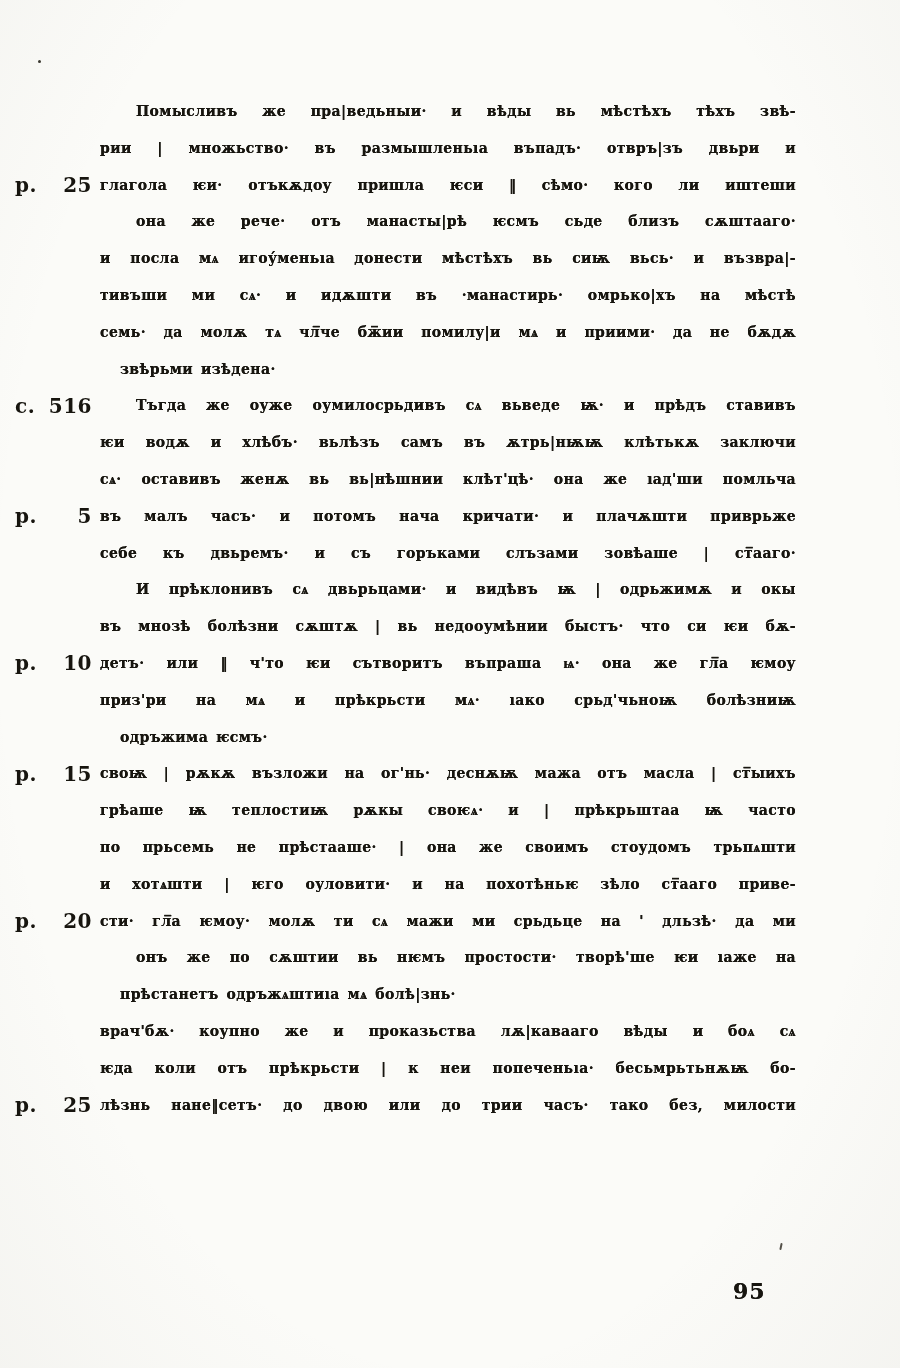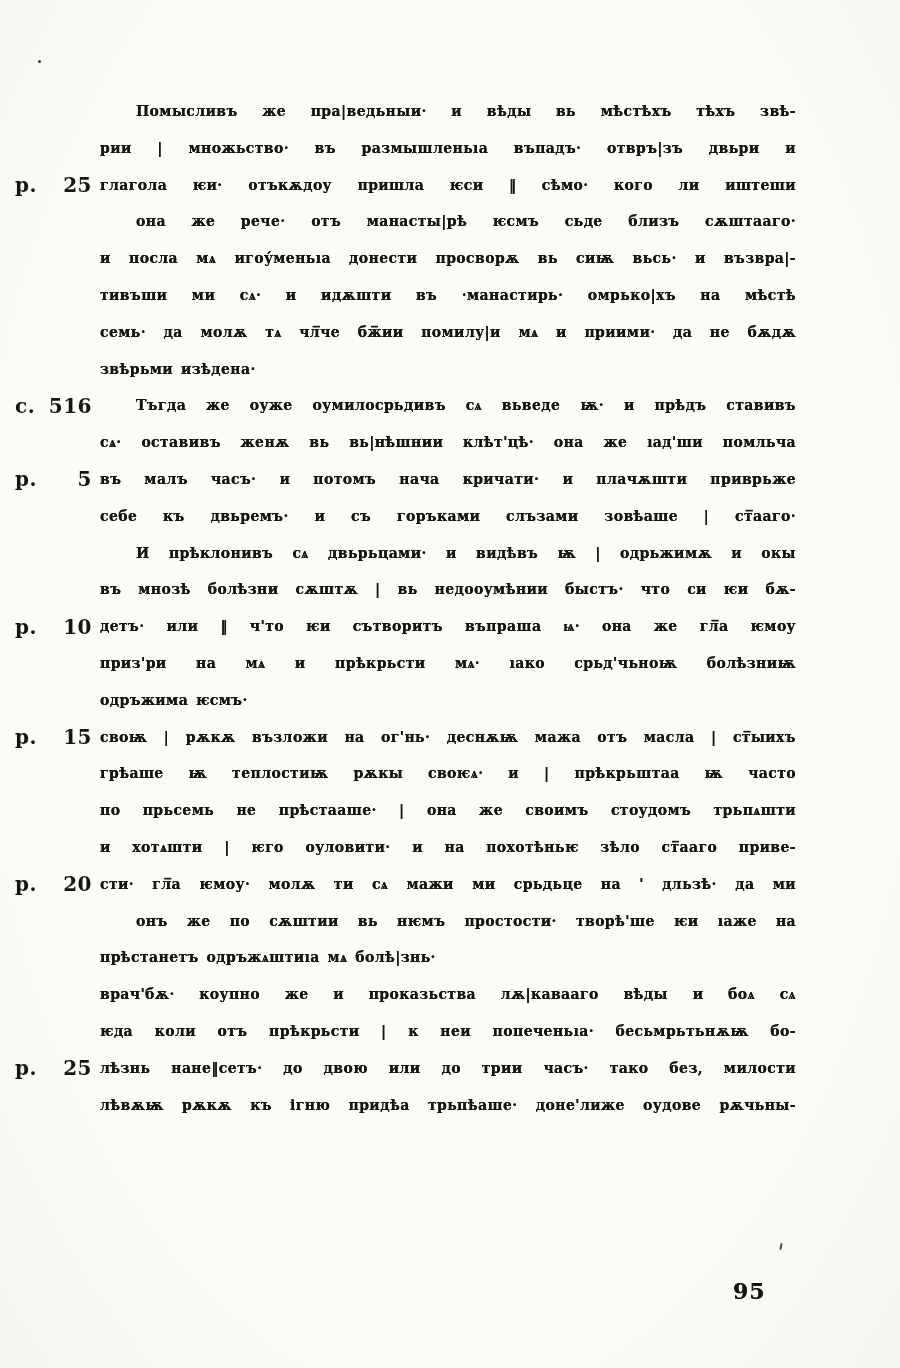--- a/index.html
+++ b/index.html
@@ -48,20 +48,21 @@
     word-spacing:2.5px;
     line-height:36.8px;
     white-space:normal;
     text-align:justify;
     text-align-last:justify;
     text-shadow:0 0 0.5px currentColor;
   }
   .row.short .tcell{
     text-align:left;
     text-align-last:left;
+    margin-left:20px;
   }
   .row.indent .tcell{
     text-indent:36px;
   }
   .pagenum{
     position:absolute;
     left:733px;top:1278px;
     font-weight:bold;
     font-size:22px;
     letter-spacing:1px;
@@ -109,21 +110,21 @@
           <span></span>
           <span></span>
         </div>
         <div class="tcell">она же рече· отъ манасты|рѣ ѥсмъ сьде близъ сѫштааго·</div>
       </div>
       <div class="row">
         <div class="mcell">
           <span></span>
           <span></span>
         </div>
-        <div class="tcell">и посла мѧ игоу́меньıа донести просворѫ вь сиѭ вьсь· и възвра|-</div>
+        <div class="tcell">и посла мѧ игоу́меньıа донести мѣстѣхъ вь сиѭ вьсь· и възвра|-</div>
       </div>
       <div class="row">
         <div class="mcell">
           <span></span>
           <span></span>
         </div>
         <div class="tcell">тивъши ми сѧ· и идѫшти въ ·манастирь· омрько|хъ на мѣстѣ</div>
       </div>
       <div class="row">
         <div class="mcell">
@@ -144,20 +145,27 @@
           <span>c.</span>
           <span>516</span>
         </div>
         <div class="tcell">Тъгда же оуже оумилосрьдивъ сѧ вьведе ѭ· и прѣдъ ставивъ</div>
       </div>
       <div class="row">
         <div class="mcell">
           <span></span>
           <span></span>
         </div>
+        <div class="tcell">ѥи водѫ и хлѣбъ· вьлѣзъ самъ въ ѫтрь|нѭѭ клѣтькѫ заключи</div>
+      </div>
+      <div class="row">
+        <div class="mcell">
+          <span></span>
+          <span></span>
+        </div>
         <div class="tcell">сѧ· оставивъ женѫ вь вь|нѣшнии клѣт'цѣ· она же ıад'ши помльча</div>
       </div>
       <div class="row">
         <div class="mcell">
           <span>p.</span>
           <span>5</span>
         </div>
         <div class="tcell">въ малъ часъ· и потомъ нача кричати· и плачѫшти приврьже</div>
       </div>
       <div class="row">
@@ -264,24 +272,17 @@
           <span></span>
         </div>
         <div class="tcell">ѥда коли отъ прѣкрьсти | к неи попеченьıа· бесьмрьтьнѫѭ бо-</div>
       </div>
       <div class="row">
         <div class="mcell">
           <span>p.</span>
           <span>25</span>
         </div>
         <div class="tcell">лѣзнь нане‖сетъ· до двою или до трии часъ· тако без, милости</div>
-      </div>
-      <div class="row">
-        <div class="mcell">
-          <span></span>
-          <span></span>
-        </div>
-        <div class="tcell">лѣвѫѭ рѫкѫ къ ігню придѣа трьпѣаше· доне'лиже оудове рѫчьны-</div>
       </div>
     </div>
 
   <div class="pagenum">95</div>
 </div>
 
 </body></html>

